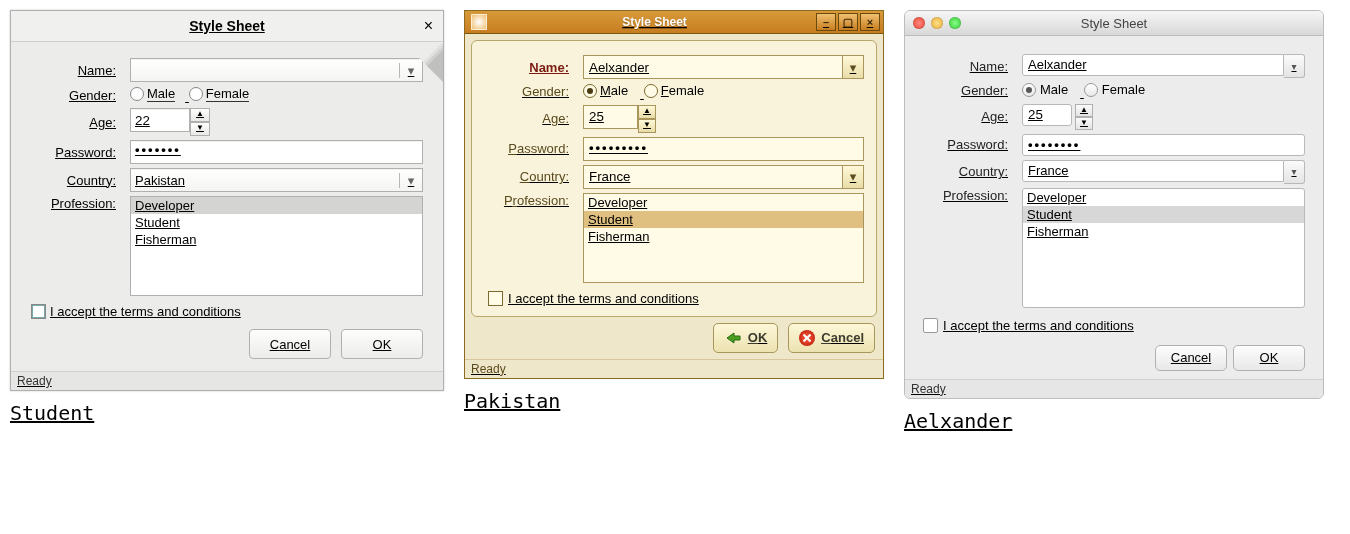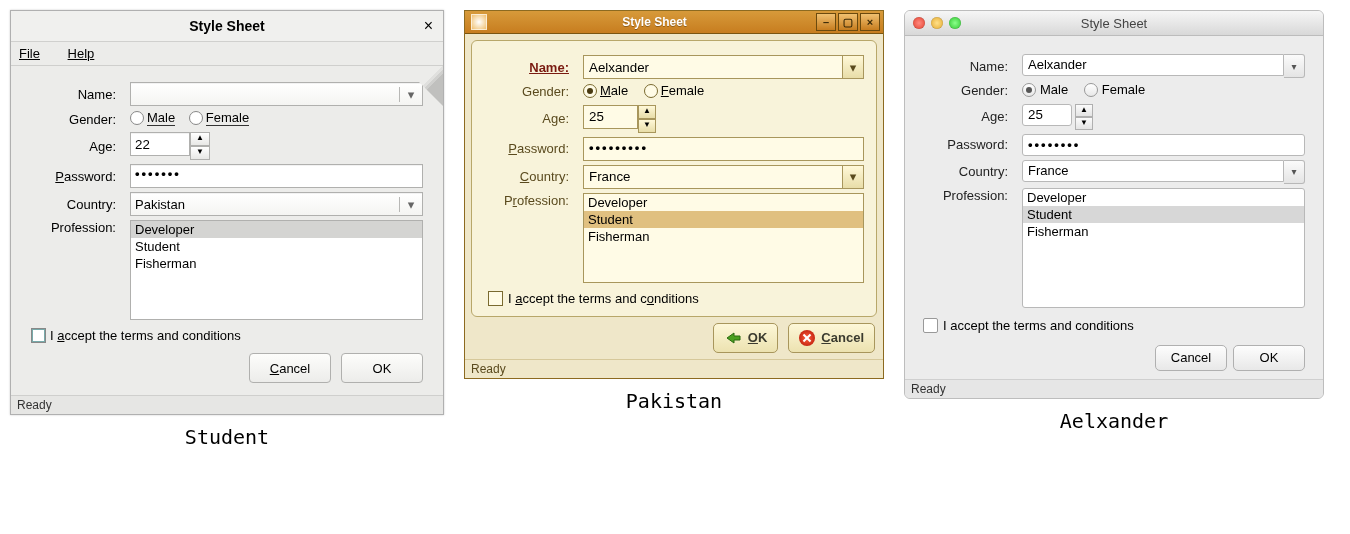--- a/index.html
+++ b/index.html
@@ -6,21 +6,21 @@
     margin: 0;
     padding: 10px;
     background: #fff;
     font-family: sans-serif;
     font-size: 13px;
     display: flex;
     gap: 20px;
     align-items: flex-start;
     flex-wrap: nowrap;
   }
-  .os-block { display:flex; flex-direction:column; align-items:center; }
+  .os-block { display:flex; flex-direction:column; align-items:flex-start;text-decoration:underline; }
   .caption { margin-top:10px; font-family: "SimSun", "MS Mincho", monospace; font-size:20px; }
 
   
   .window { box-sizing:border-box; position:relative; }
   .statusbar { font-size:12px; padding:2px 6px; color:#333; }
 
   .form-row { display:flex; align-items:center; margin:4px 0; }
   .form-row .lbl { width:85px; text-align:right; padding-right:14px; }
   .list-item { padding:1px 4px; }
   .list-item.sel { }
@@ -131,24 +131,20 @@
 </style>
 </head>
 <body>
 
 <div class="os-block">
 <div class="window ubuntu">
   <div class="titlebar">
     <span class="title">Style Sheet</span>
     <span class="close">×</span>
   </div>
-  <div class="menubar">
-    <span><span class="u">File</span></span>
-    <span><span class="u">Help</span></span>
-  </div>
   <div class="content">
     <div class="dogear"></div>
 
     <div class="form-row">
       <div class="lbl">Name:</div>
       <div class="combo">
         <div class="val"></div>
         <div class="arrow">▾</div>
       </div>
     </div>

